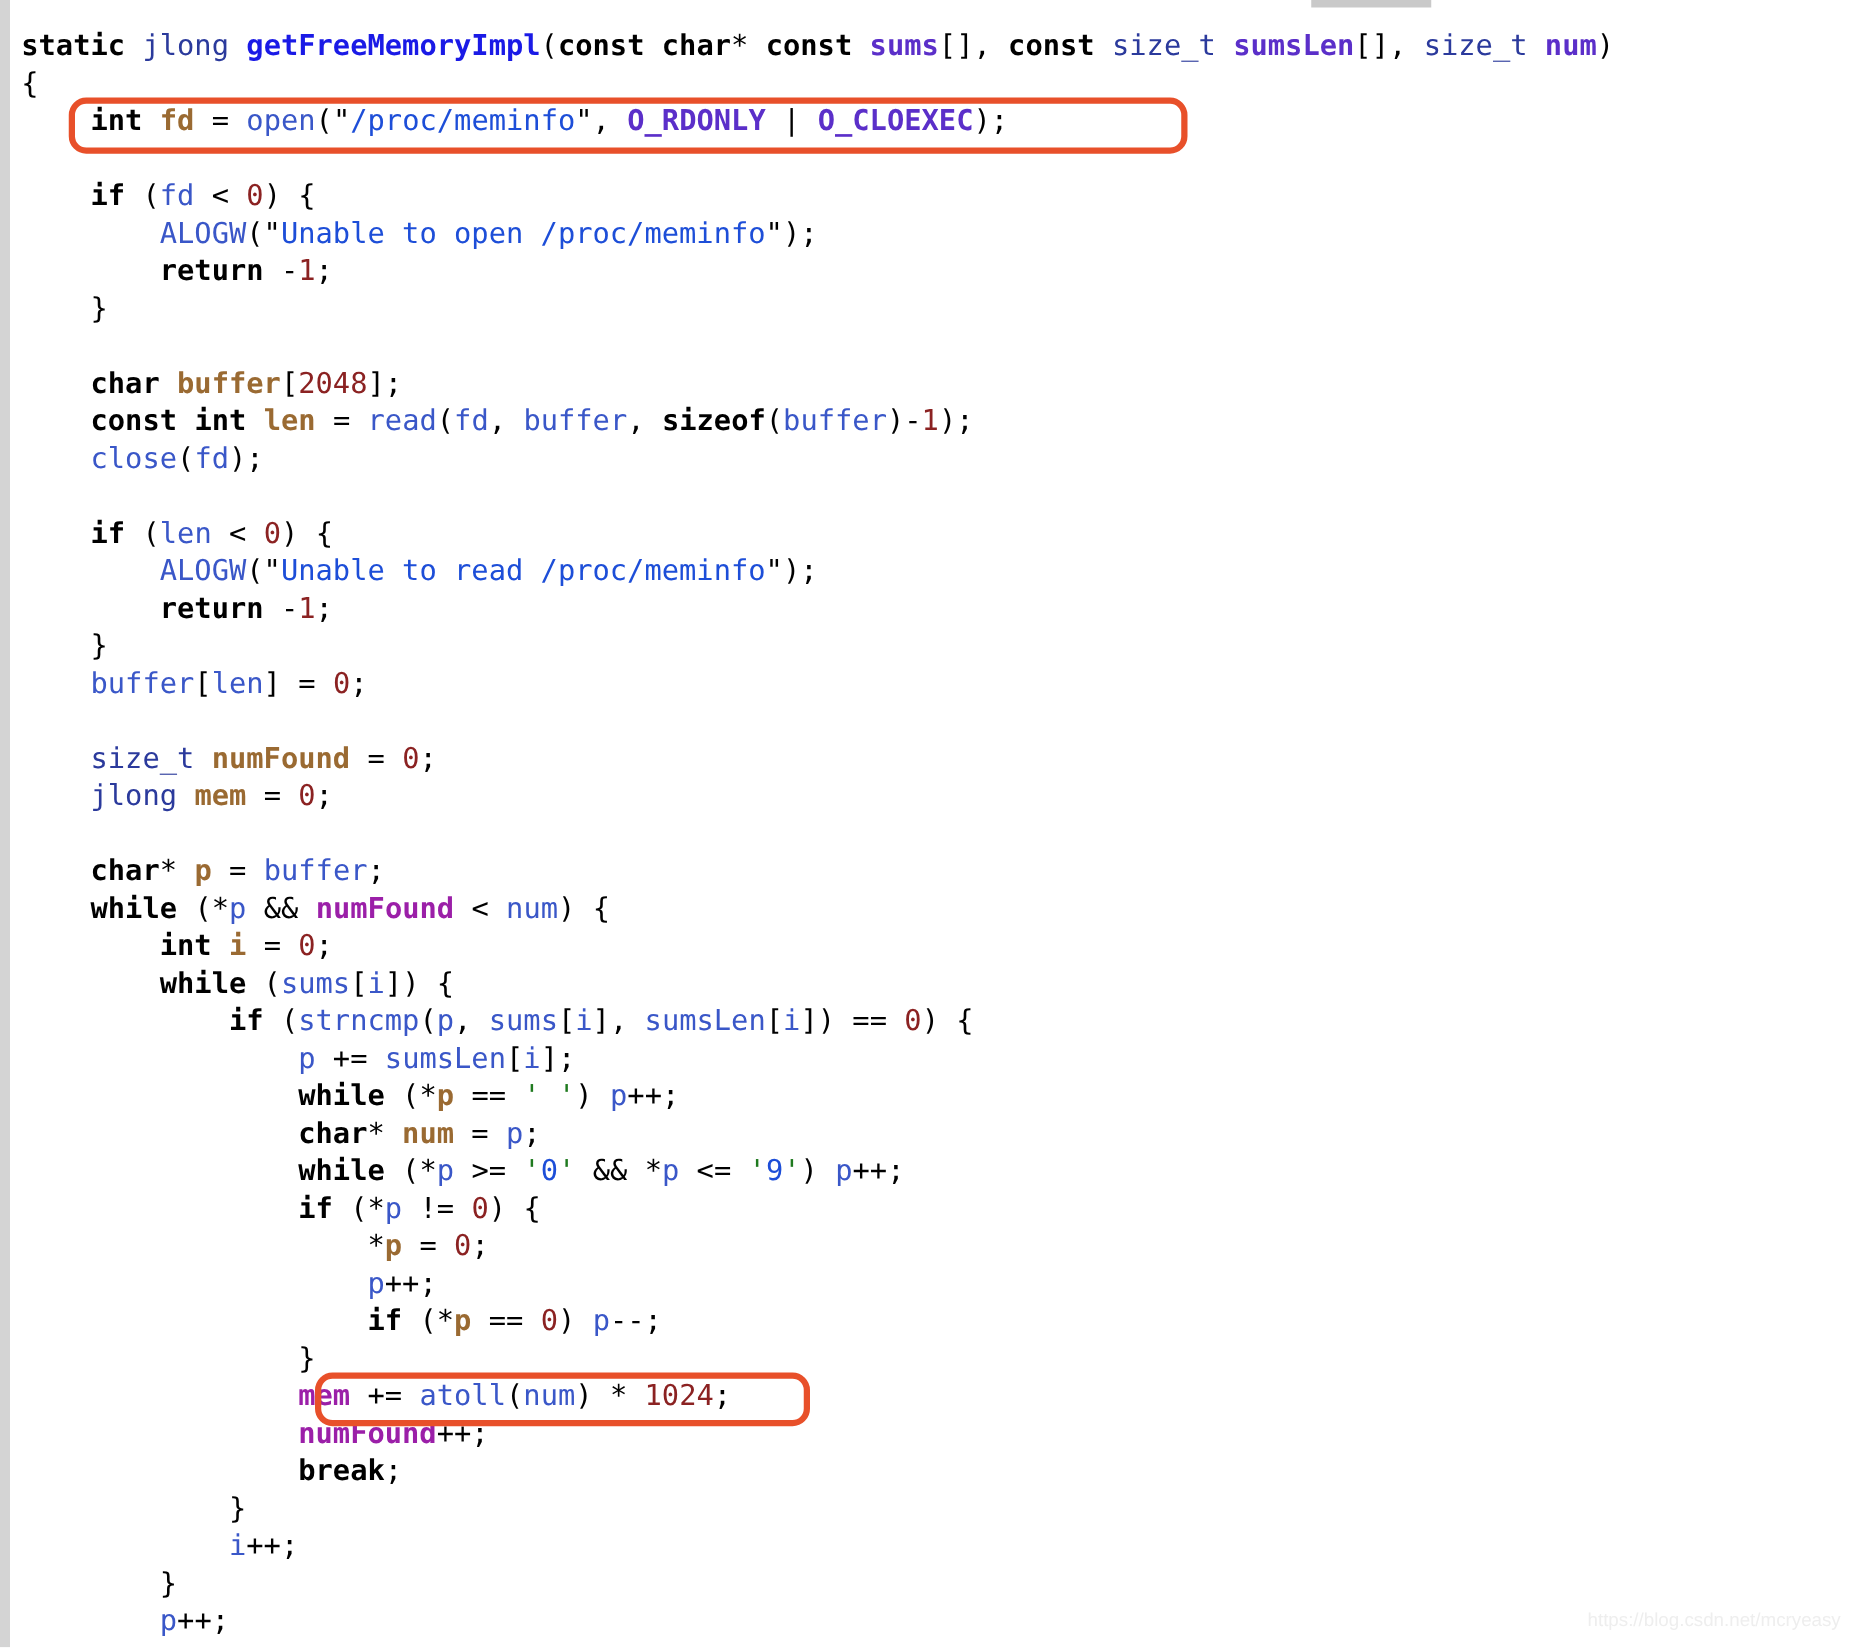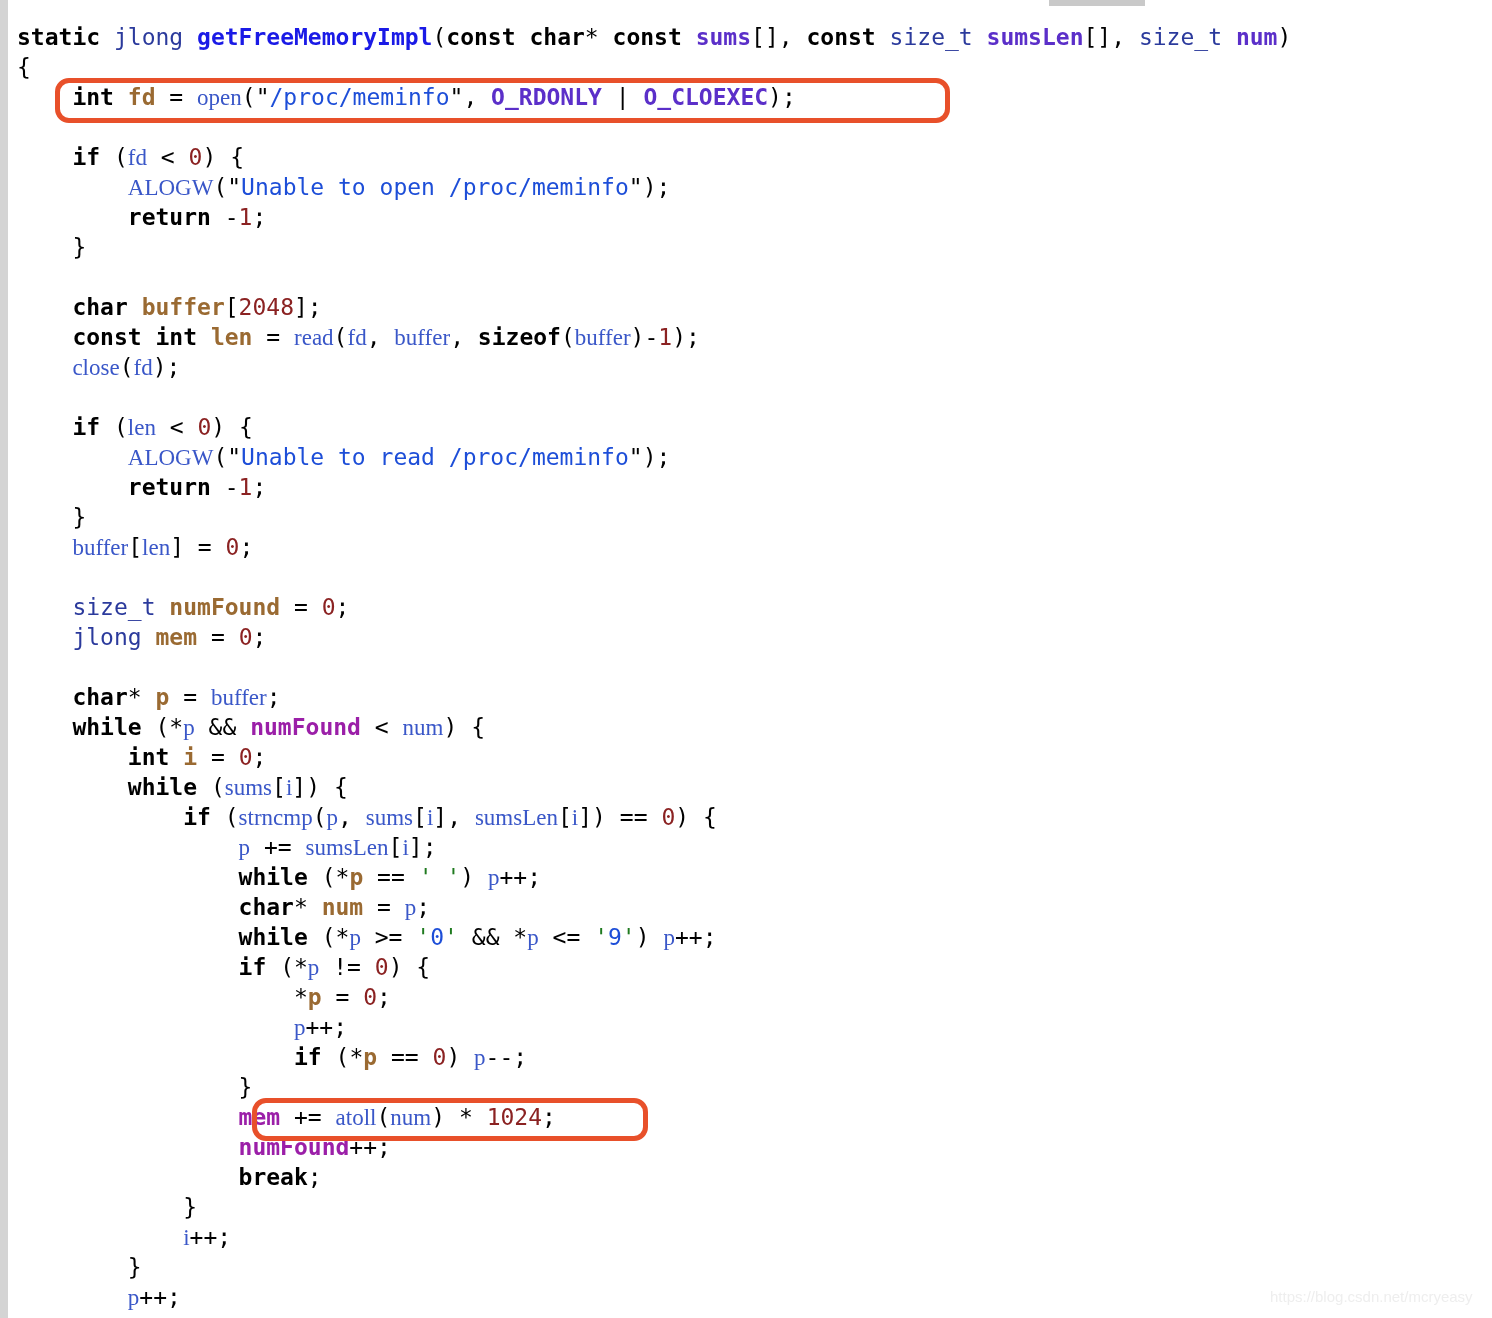--- a/index.html
+++ b/index.html
@@ -44,21 +44,21 @@
   }
   .code .ln {
     height: 30px;
     white-space: pre;
   }
 
   
   .kw      { color: #000000; font-weight: bold; }            
   .typ     { color: #2b3a9c; }                                
   .fn      { color: #1a1ae6; font-weight: bold; }             
-  .call    { color: #3a57c8; font-family: Liberation Serif, serif; }                                
+  .call    { color: #3a57c8; }                                
   .decl    { color: #9a6a32; font-weight: bold; }             
   .mem     { color: #9b1fa8; font-weight: bold; }             
   .param   { color: #5b2fc9; font-weight: bold; }             
   .num     { color: #8b2222; }                                
   .str     { color: #1d4ed8; }                                
   .qt      { color: #000000; }                                
   .qtg     { color: #1f7a1f; }                                
   .pl      { color: #000000; }                                
 
   

